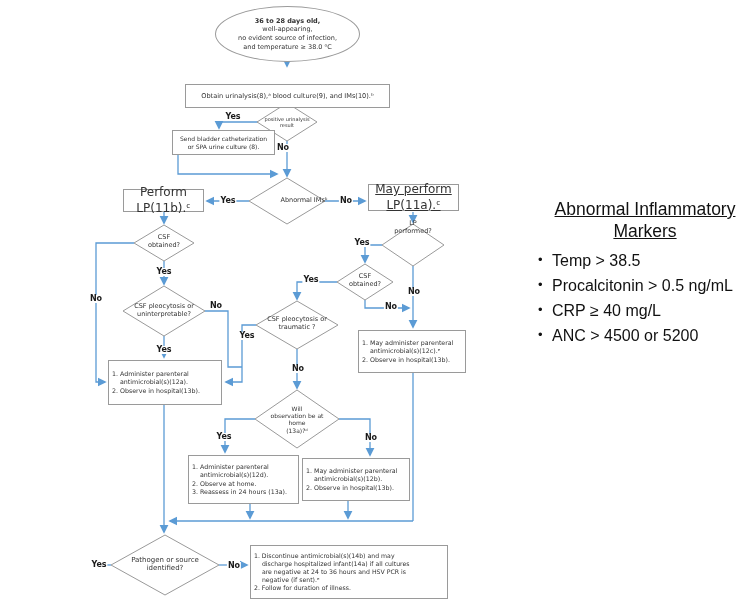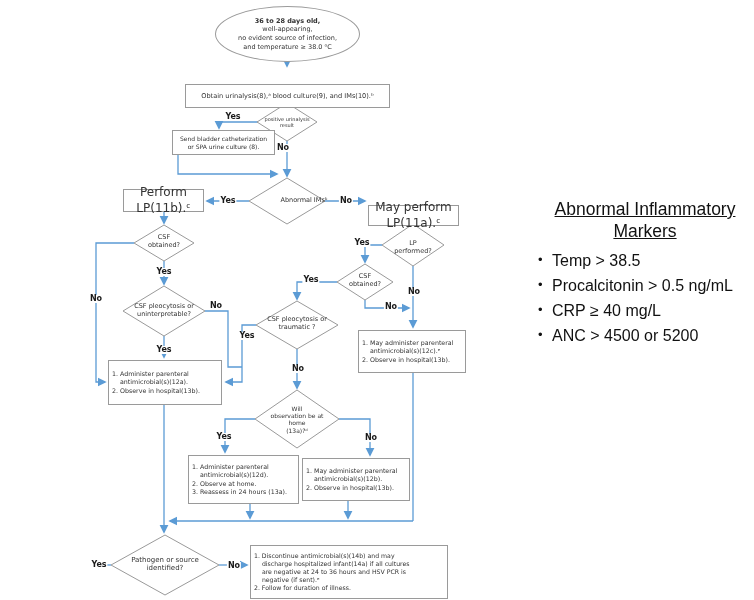--- a/index.html
+++ b/index.html
@@ -90,21 +90,21 @@
 and temperature ≥ 38.0 ⁰C</div>
   </div>
 
   <div class="node" style="left:185px;top:68px;width:205px;height:24px;font-size:6.6px;white-space:nowrap;margin-top:16px;">Obtain urinalysis(8),ᵃ blood culture(9), and IMs(10).ᵇ</div>
 
   <div class="node pre" style="left:172px;top:130px;width:103px;height:25px;font-size:6px;">Send bladder catheterization
 or SPA urine culture (8).</div>
 
   <div class="node" style="left:123px;top:189px;width:81px;height:23px;">Perform LP(11b).ᶜ</div>
 
-  <div class="node" style="left:368px;top:205px;width:91px;height:21px;">May perform LP(11a).ᶜ</div>
+  <div class="node" style="left:368px;top:184px;width:91px;height:27px;text-decoration:underline;">May perform LP(11a).ᶜ</div>
 
   <div class="node list pre" style="left:358px;top:330px;width:108px;height:43px;">1. May administer parenteral
     antimicrobial(s)(12c).ᵉ
 2. Observe in hospital(13b).</div>
 
   <div class="node list pre" style="left:108px;top:360px;width:114px;height:45px;">1. Administer parenteral
     antimicrobial(s)(12a).
 2. Observe in hospital(13b).</div>
 
   <div class="node list pre" style="left:188px;top:455px;width:111px;height:49px;">1. Administer parenteral
@@ -121,21 +121,21 @@
     discharge hospitalized infant(14a) if all cultures
     are negative at 24 to 36 hours and HSV PCR is
     negative (if sent).ᵉ
 2. Follow for duration of illness.</div>
 
   <div class="dtext tiny" style="left:287px;top:122px;width:54px;">positive urinalysis
 result</div>
   <div class="dtext" style="left:304px;top:201px;width:70px;">Abnormal IMsᵇ</div>
   <div class="dtext" style="left:164px;top:242px;width:54px;">CSF
 obtained?</div>
-  <div class="dtext" style="left:413px;top:248px;width:58px;">LP
+  <div class="dtext" style="left:413px;top:228px;width:58px;">LP
 performed?</div>
   <div class="dtext" style="left:365px;top:281px;width:52px;">CSF
 obtained?</div>
   <div class="dtext" style="left:164px;top:311px;width:78px;">CSF pleocytosis or
 uninterpretable?</div>
   <div class="dtext" style="left:297px;top:324px;width:78px;">CSF pleocytosis or
 traumatic ?</div>
   <div class="dtext" style="left:297px;top:419px;width:76px;font-size:6px;">Will
 observation be at
 home

